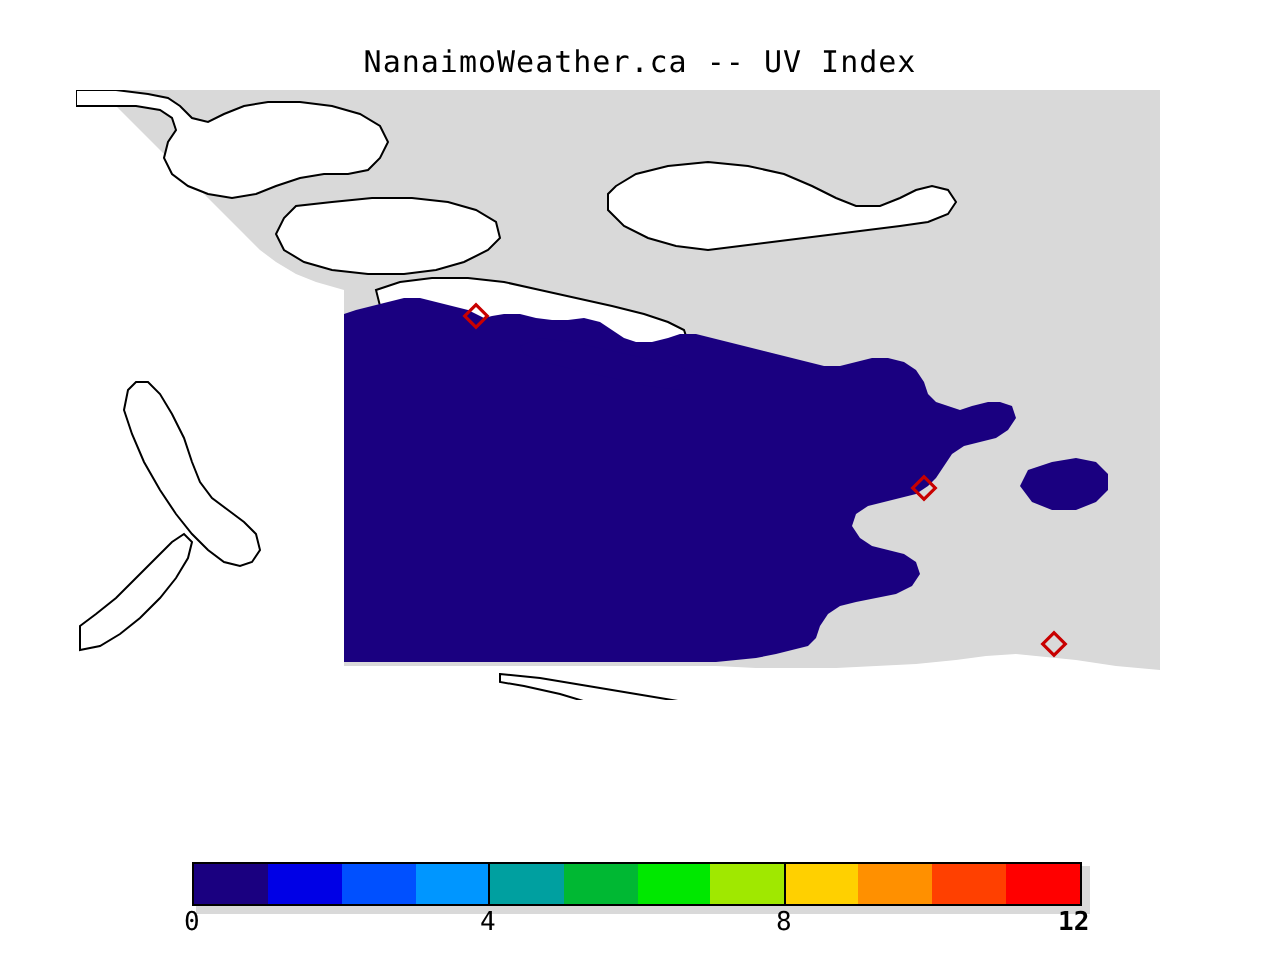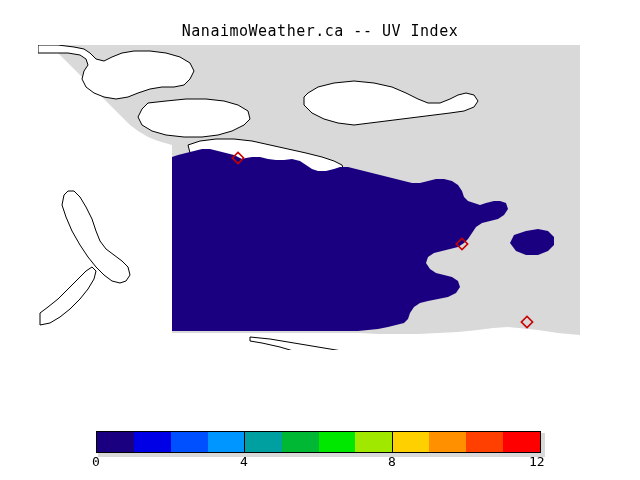--- a/index.html
+++ b/index.html
@@ -230,18 +230,18 @@
         <div class="seg" style="background: rgb(255, 208, 0);"></div>
         <div class="seg" style="background: rgb(255, 144, 0);"></div>
         <div class="seg" style="background: rgb(255, 64, 0);"></div>
         <div class="seg" style="background: rgb(255, 0, 0);"></div>
       </div>
     <div class="cb-tickline" style="left:148px;"></div>
     <div class="cb-tickline" style="left:296px;"></div>
     <div class="cb-label" style="left:-4px;">0</div>
     <div class="cb-label" style="left:144px;">4</div>
     <div class="cb-label" style="left:292px;">8</div>
-    <div class="cb-label" style="left:433px;">12</div>
+    <div class="cb-label" style="left:433px;font-weight:bold;">12</div>
   </div>
 
   <div id="cb-caption">index  2026/04/20 18:07</div>
 
 </div>
 
 </body></html>

